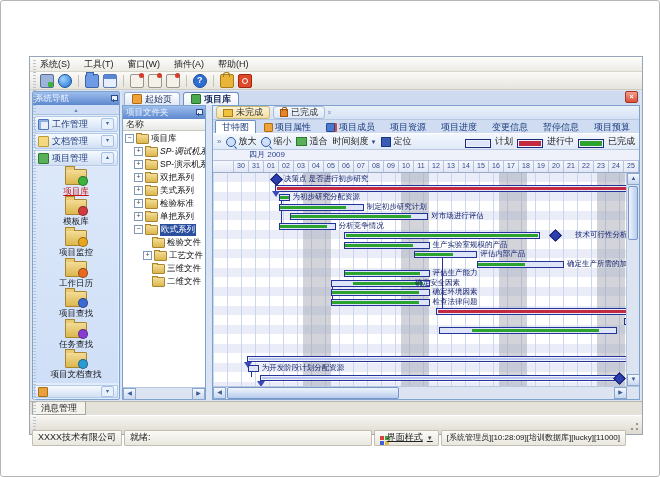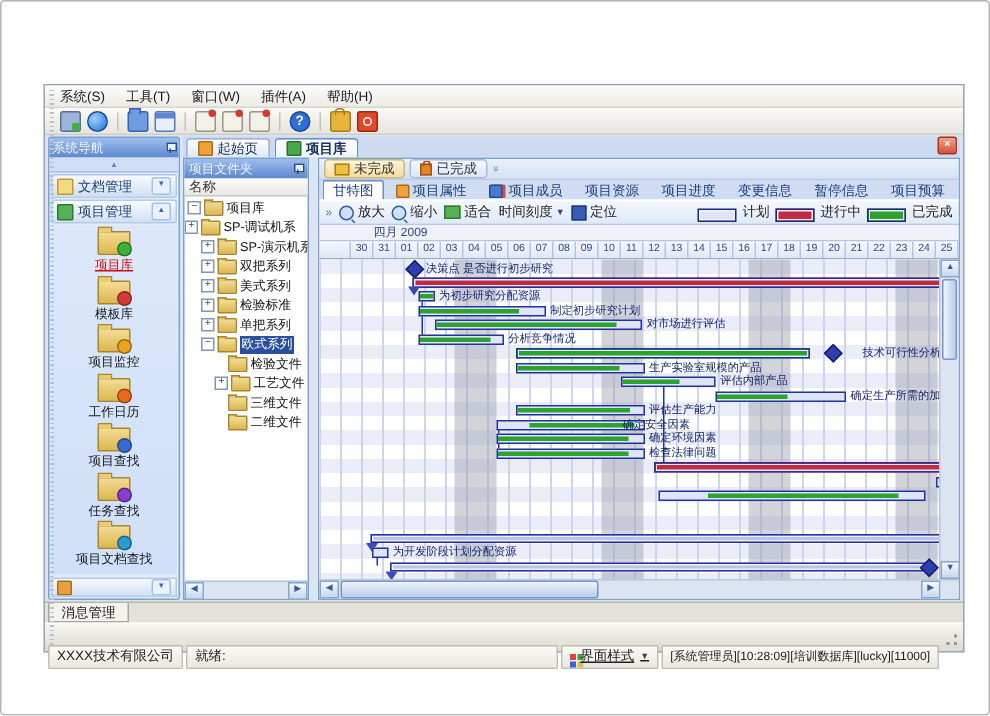--- a/index.html
+++ b/index.html
@@ -194,20 +194,25 @@
     <div class="main">
 
       <div class="sidebar">
         <div class="sb-header">
           <span>系统导航</span>
           <span class="pin"></span>
         </div>
         <div class="sb-collapse">▴</div>
         <div id="sbGroups">
             <div class="sb-group">
+              <div class="gic gic-work"></div>
+              <span>工作管理</span>
+              <span class="gchev">▾</span>
+            </div>
+            <div class="sb-group">
               <div class="gic gic-doc"></div>
               <span>文档管理</span>
               <span class="gchev">▾</span>
             </div>
             <div class="sb-group">
               <div class="gic gic-proj"></div>
               <span>项目管理</span>
               <span class="gchev">▴</span>
             </div>
           </div>
@@ -280,21 +285,21 @@
               <span>项目文件夹</span>
               <span class="pin"></span>
             </div>
             <div class="tp-colhead">名称</div>
             <div class="tp-rows" id="treeRows">
                 <div class="trow" style="padding-left: 2px;">
                   <span class="texp">−</span>
                   <span class="tfold"></span>
                   <span class="tlbl">项目库</span>
                 </div>
-                <div class="trow" style="">
+                <div class="trow" style="padding-left: 11px; font-style: italic;">
                   <span class="texp">+</span>
                   <span class="tfold"></span>
                   <span class="tlbl">SP-调试机系</span>
                 </div>
                 <div class="trow" style="padding-left: 11px;">
                   <span class="texp">+</span>
                   <span class="tfold"></span>
                   <span class="tlbl">SP-演示机系</span>
                 </div>
                 <div class="trow" style="padding-left: 11px;">

